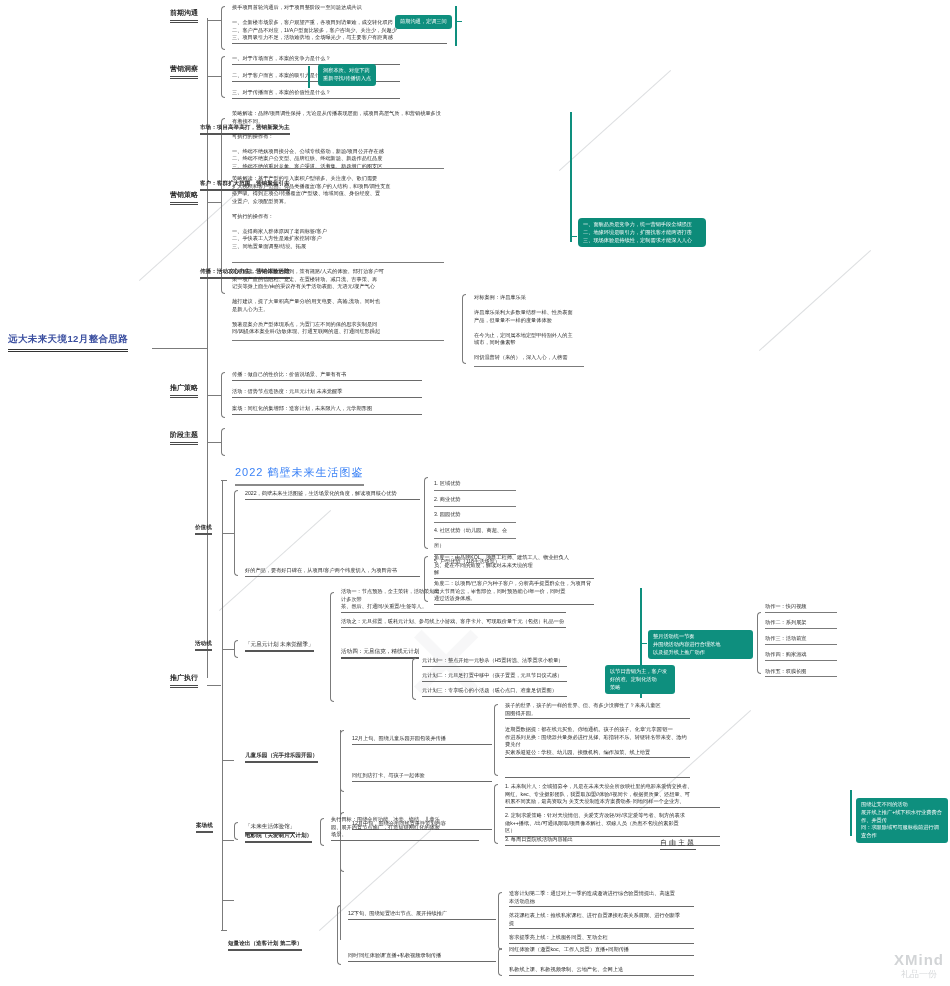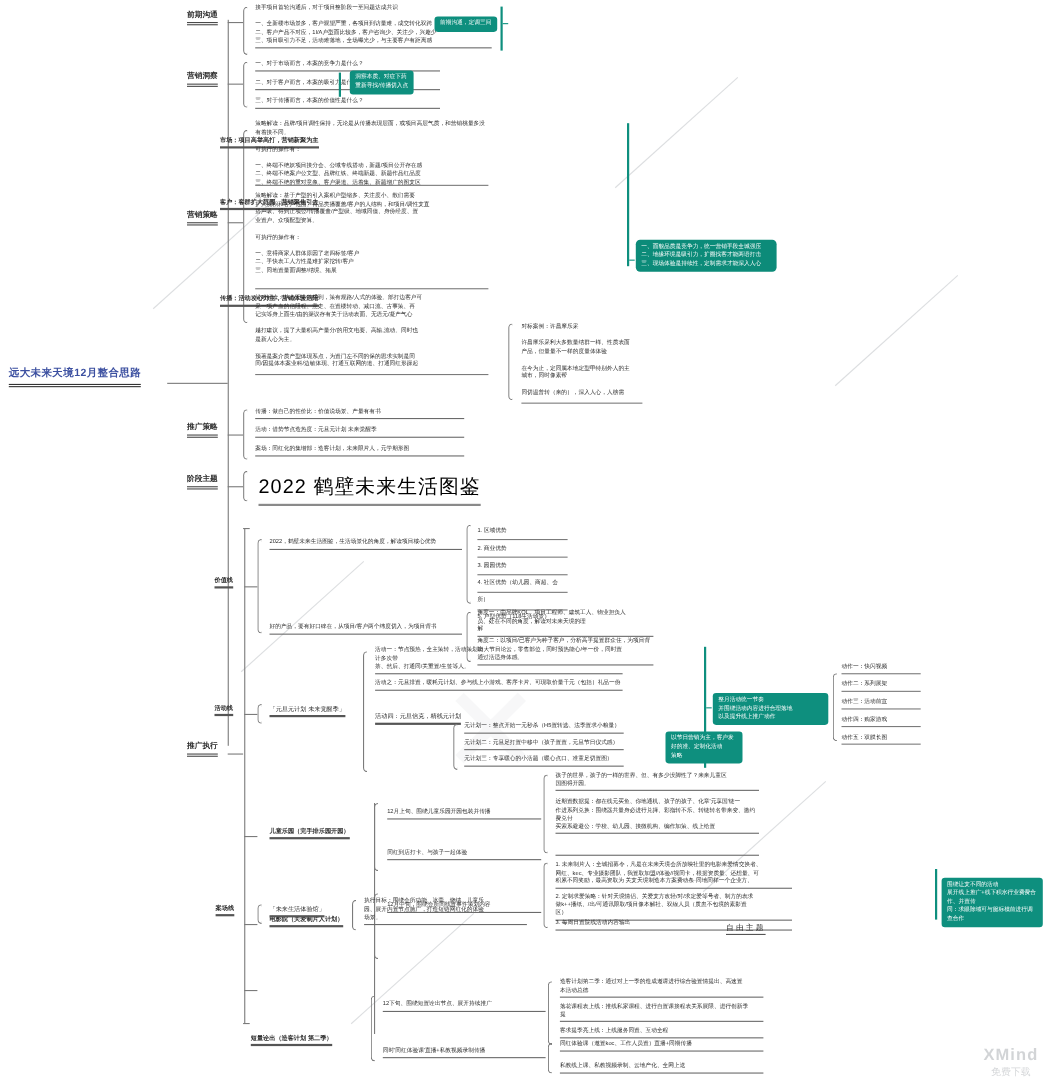--- a/index.html
+++ b/index.html
@@ -63,27 +63,28 @@
     font-size:5.6px;
     font-weight:700;
     color:#2b2b2b;
     border-bottom:2px solid #555;
     padding-bottom:1px;
     white-space:nowrap;
   }
 
   .bigtitle {
     position:absolute;
-    font-size:18px;
+    font-size:11px;
     font-weight:400;
-    color:#000000;
+    color:#3b82f6;
     border-bottom:2px solid #8a8a8a;
     padding-bottom:4px;
     white-space:nowrap;
     letter-spacing:1px;
+    margin-top:35px;
   }
 
   .tealbox {
     position:absolute;
     background:#0e8f7e;
     color:#ffffff;
     font-size:5.2px;
     line-height:1.5;
     border-radius:3px;
     padding:3px 5px;
@@ -126,21 +127,21 @@
 
   <div class="wm wm-x" style="left:400px; top:600px;">✕</div>
   <div class="wm-slash" style="left:120px;top:230px;"></div>
   <div class="wm-slash" style="left:540px;top:120px;"></div>
   <div class="wm-slash" style="left:740px;top:300px;"></div>
   <div class="wm-slash" style="left:200px;top:560px;"></div>
   <div class="wm-slash" style="left:620px;top:760px;"></div>
   <div class="wm-slash" style="left:300px;top:880px;"></div>
   <div class="wm-logo">
     <div class="big">XMind</div>
-    <div>免费下载</div>
+    <div>礼品一份</div>
   </div>
 
   <div class="root" style="left:8px; top:333px;">远大未来天境12月整合思路</div>
   <div class="hline" style="left:152px;top:348px;width:55px;"></div>
   <div class="vline" style="left:207px;top:18px;height:660px;"></div>
 
   <div class="branch" style="left:170px; top:8px;">前期沟通</div>
   <div class="hline" style="left:207px;top:20px;width:14px;"></div>
   <div class="brace" style="left:221px;top:6px;height:44px;"></div>
   <div class="node" style="left:232px; top:4px; width:215px;">接手项目首轮沟通后，对于项目整阶段一至问题达成共识

